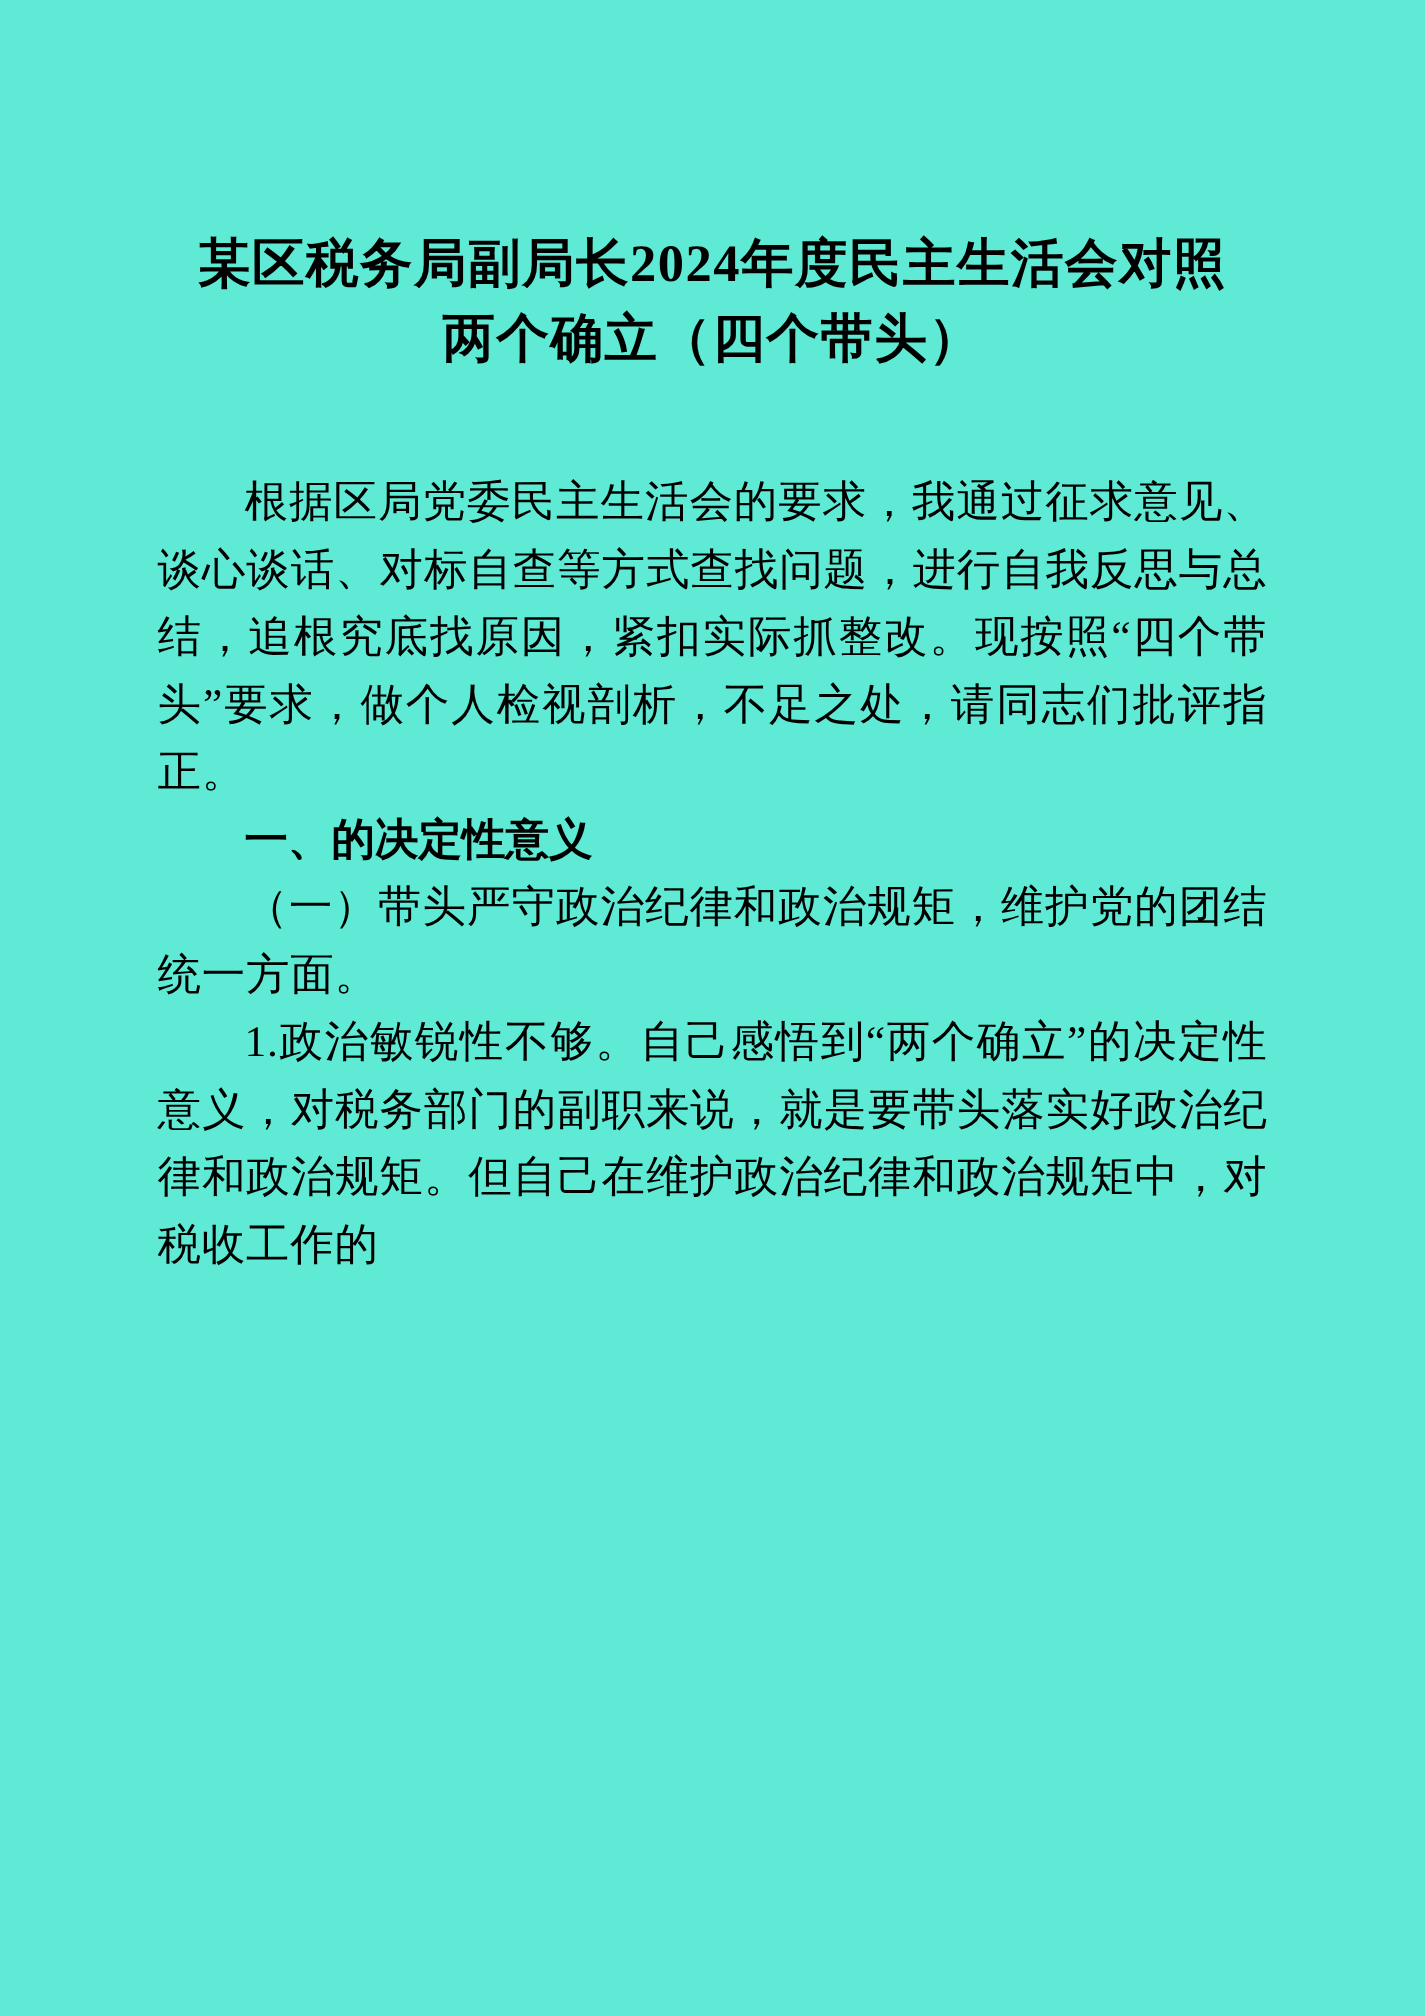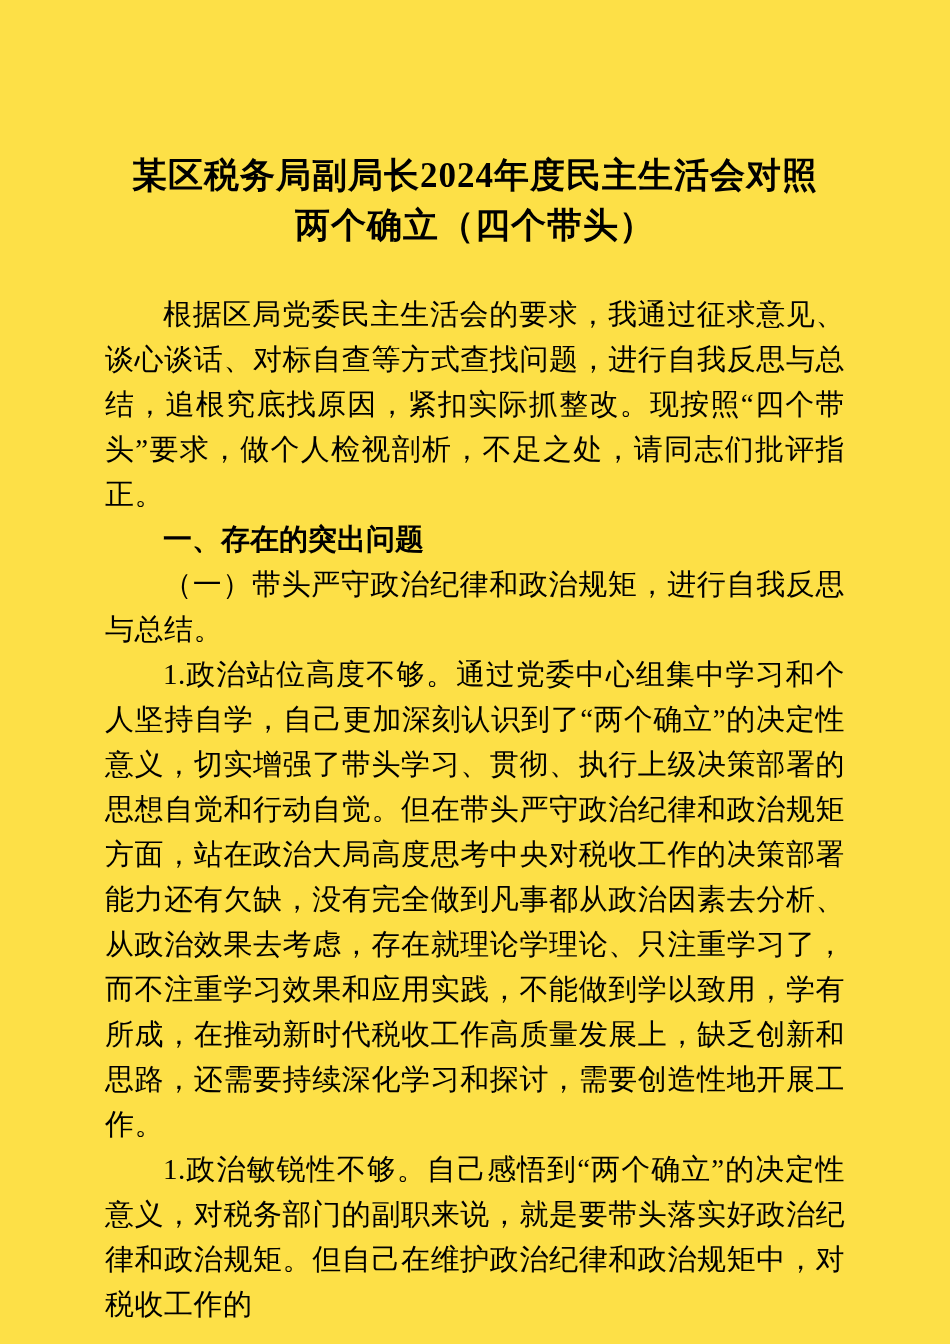--- a/index.html
+++ b/index.html
@@ -5,39 +5,39 @@
   html, body {
     margin: 0;
     padding: 0;
     background: #ffffff;
   }
   .page {
     position: relative;
     box-sizing: border-box;
     width: 950px;
     height: 1344px;
-    background: #fde047;
+    background: #5eead4;
     color: #000000;
     padding: 128px 105px 12px 105px;
     overflow: hidden;
     font-family: "Liberation Serif", "DejaVu Serif", serif;
   }
   .doc-title {
     font-family: "Liberation Serif", "DejaVu Serif", serif;
     font-weight: bold;
     font-size: 35px;
     line-height: 50px;
     text-align: center;
     letter-spacing: 1px;
   }
   .doc-title .title-line {
     display: block;
   }
   .doc-body {
-    margin-top: 41px;
+    margin-top: 62px;
   }
   p.para {
     margin: 0;
     font-size: 29px;
     line-height: 45px;
     text-align: justify;
     text-indent: 2em;
     letter-spacing: 0.5px;
     font-family: "Liberation Serif", "DejaVu Serif", serif;
   }
@@ -54,18 +54,17 @@
 </head>
 <body>
 
 <div class="page">
   <h1 class="doc-title">
     <span class="title-line">某区税务局副局长2024年度民主生活会对照</span>
     <span class="title-line">两个确立（四个带头）</span>
   </h1>
   <div class="doc-body">
     <p class="para body">根据区局党委民主生活会的要求，我通过征求意见、谈心谈话、对标自查等方式查找问题，进行自我反思与总结，追根究底找原因，紧扣实际抓整改。现按照“四个带头”要求，做个人检视剖析，不足之处，请同志们批评指正。</p>
-    <p class="para h1">一、存在的突出问题</p>
-    <p class="para h2">（一）带头严守政治纪律和政治规矩，进行自我反思与总结。</p>
-    <p class="para body">1.政治站位高度不够。通过党委中心组集中学习和个人坚持自学，自己更加深刻认识到了“两个确立”的决定性意义，切实增强了带头学习、贯彻、执行上级决策部署的思想自觉和行动自觉。但在带头严守政治纪律和政治规矩方面，站在政治大局高度思考中央对税收工作的决策部署能力还有欠缺，没有完全做到凡事都从政治因素去分析、从政治效果去考虑，存在就理论学理论、只注重学习了，而不注重学习效果和应用实践，不能做到学以致用，学有所成，在推动新时代税收工作高质量发展上，缺乏创新和思路，还需要持续深化学习和探讨，需要创造性地开展工作。</p>
+    <p class="para h1">一、的决定性意义</p>
+    <p class="para h2">（一）带头严守政治纪律和政治规矩，维护党的团结统一方面。</p>
     <p class="para body">1.政治敏锐性不够。自己感悟到“两个确立”的决定性意义，对税务部门的副职来说，就是要带头落实好政治纪律和政治规矩。但自己在维护政治纪律和政治规矩中，对税收工作的</p>
   </div>
 </div>
 
 </body></html>

